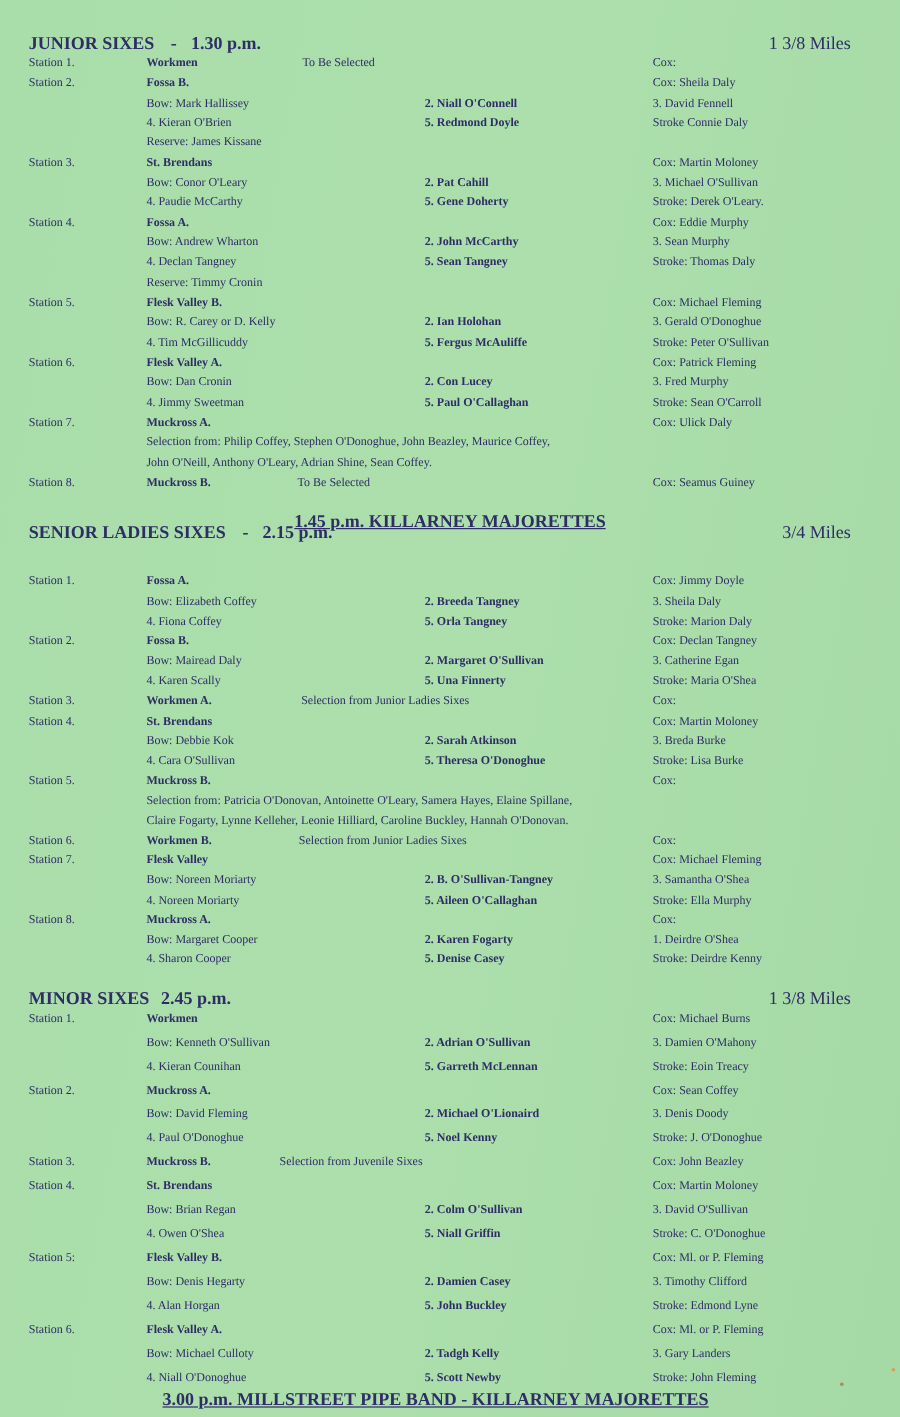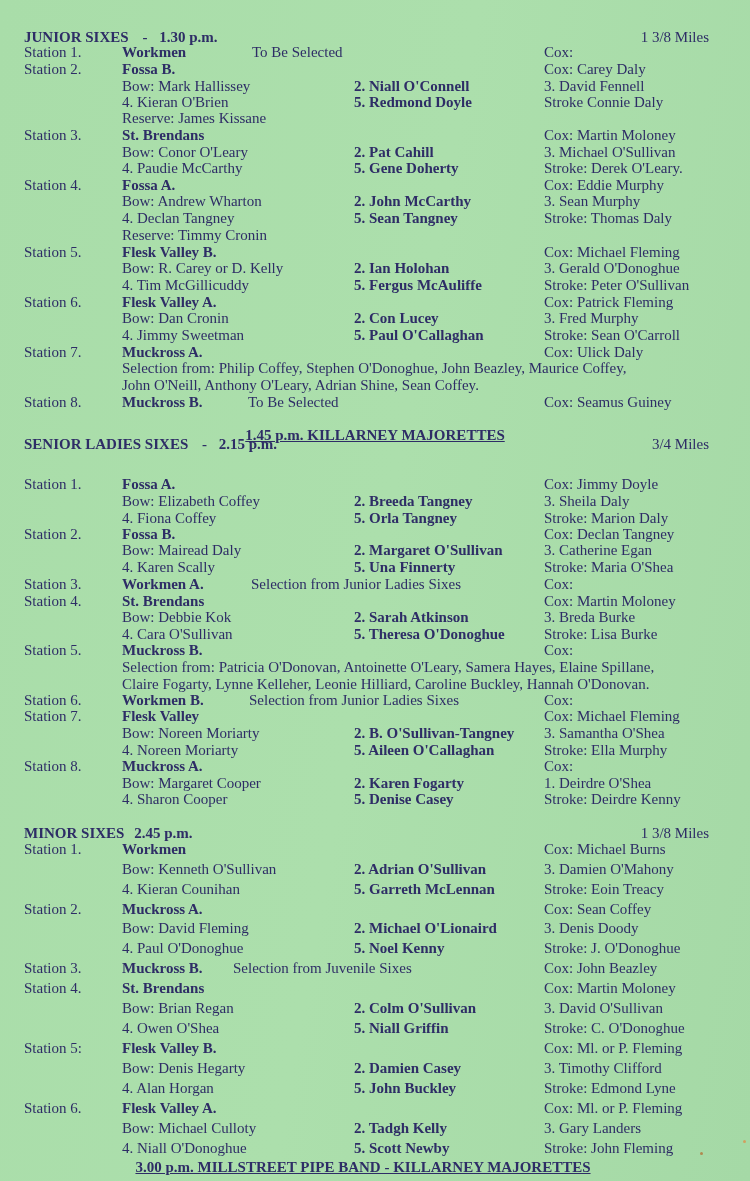--- a/index.html
+++ b/index.html
@@ -14,21 +14,21 @@
   .page { position: absolute; left: 0; top: 0; width: 750px; }
   .sec-head {
     position: absolute; left: 24px; width: 685px; height: 18px;
     font-size: 15px; font-weight: bold; line-height: 18px;
   }
   .sec-head .title { letter-spacing: 0; }
   .sec-head .time { font-weight: bold; margin-left: 8px; }
   .sec-head .dist { position: absolute; right: 0; top: 0; font-weight: normal; font-size: 15px; }
   .row {
     position: absolute; left: 0; width: 750px; height: 17px;
-    font-size: 15px; line-height: 17px; white-space: nowrap;
+    font-size: 10px; line-height: 17px; white-space: nowrap;
   }
   .c0 { position: absolute; left: 24px; }
   .c1 { position: absolute; left: 122px; }
   .c1b { position: absolute; left: 122px; font-weight: bold; }
   .c2 { position: absolute; left: 354px; font-weight: bold; }
   .c3 { position: absolute; left: 544px; }
   .wide { position: absolute; left: 122px; }
   .banner {
     position: absolute; left: 0; width: 750px; text-align: center;
     font-size: 15px; font-weight: bold; line-height: 18px; text-decoration: underline;
@@ -50,21 +50,21 @@
   <div class="row" style="top:44px">
     <span class="c0">Station 1.</span>
     <span class="c1b">Workmen</span>
     <span style="position:absolute;left:252px">To Be Selected</span>
     <span class="c3">Cox:</span>
   </div>
 
   <div class="row" style="top:61px">
     <span class="c0">Station 2.</span>
     <span class="c1b">Fossa B.</span>
-    <span class="c3">Cox:  Carey Daly</span>
+    <span class="c3">Cox:  Sheila Daly</span>
   </div>
   <div class="row" style="top:78px">
     <span class="c1">Bow:  Mark Hallissey</span>
     <span class="c2">2.  Niall O'Connell</span>
     <span class="c3">3.  David Fennell</span>
   </div>
   <div class="row" style="top:94px">
     <span class="c1">4.  Kieran O'Brien</span>
     <span class="c2">5.  Redmond Doyle</span>
     <span class="c3">Stroke Connie Daly</span>

